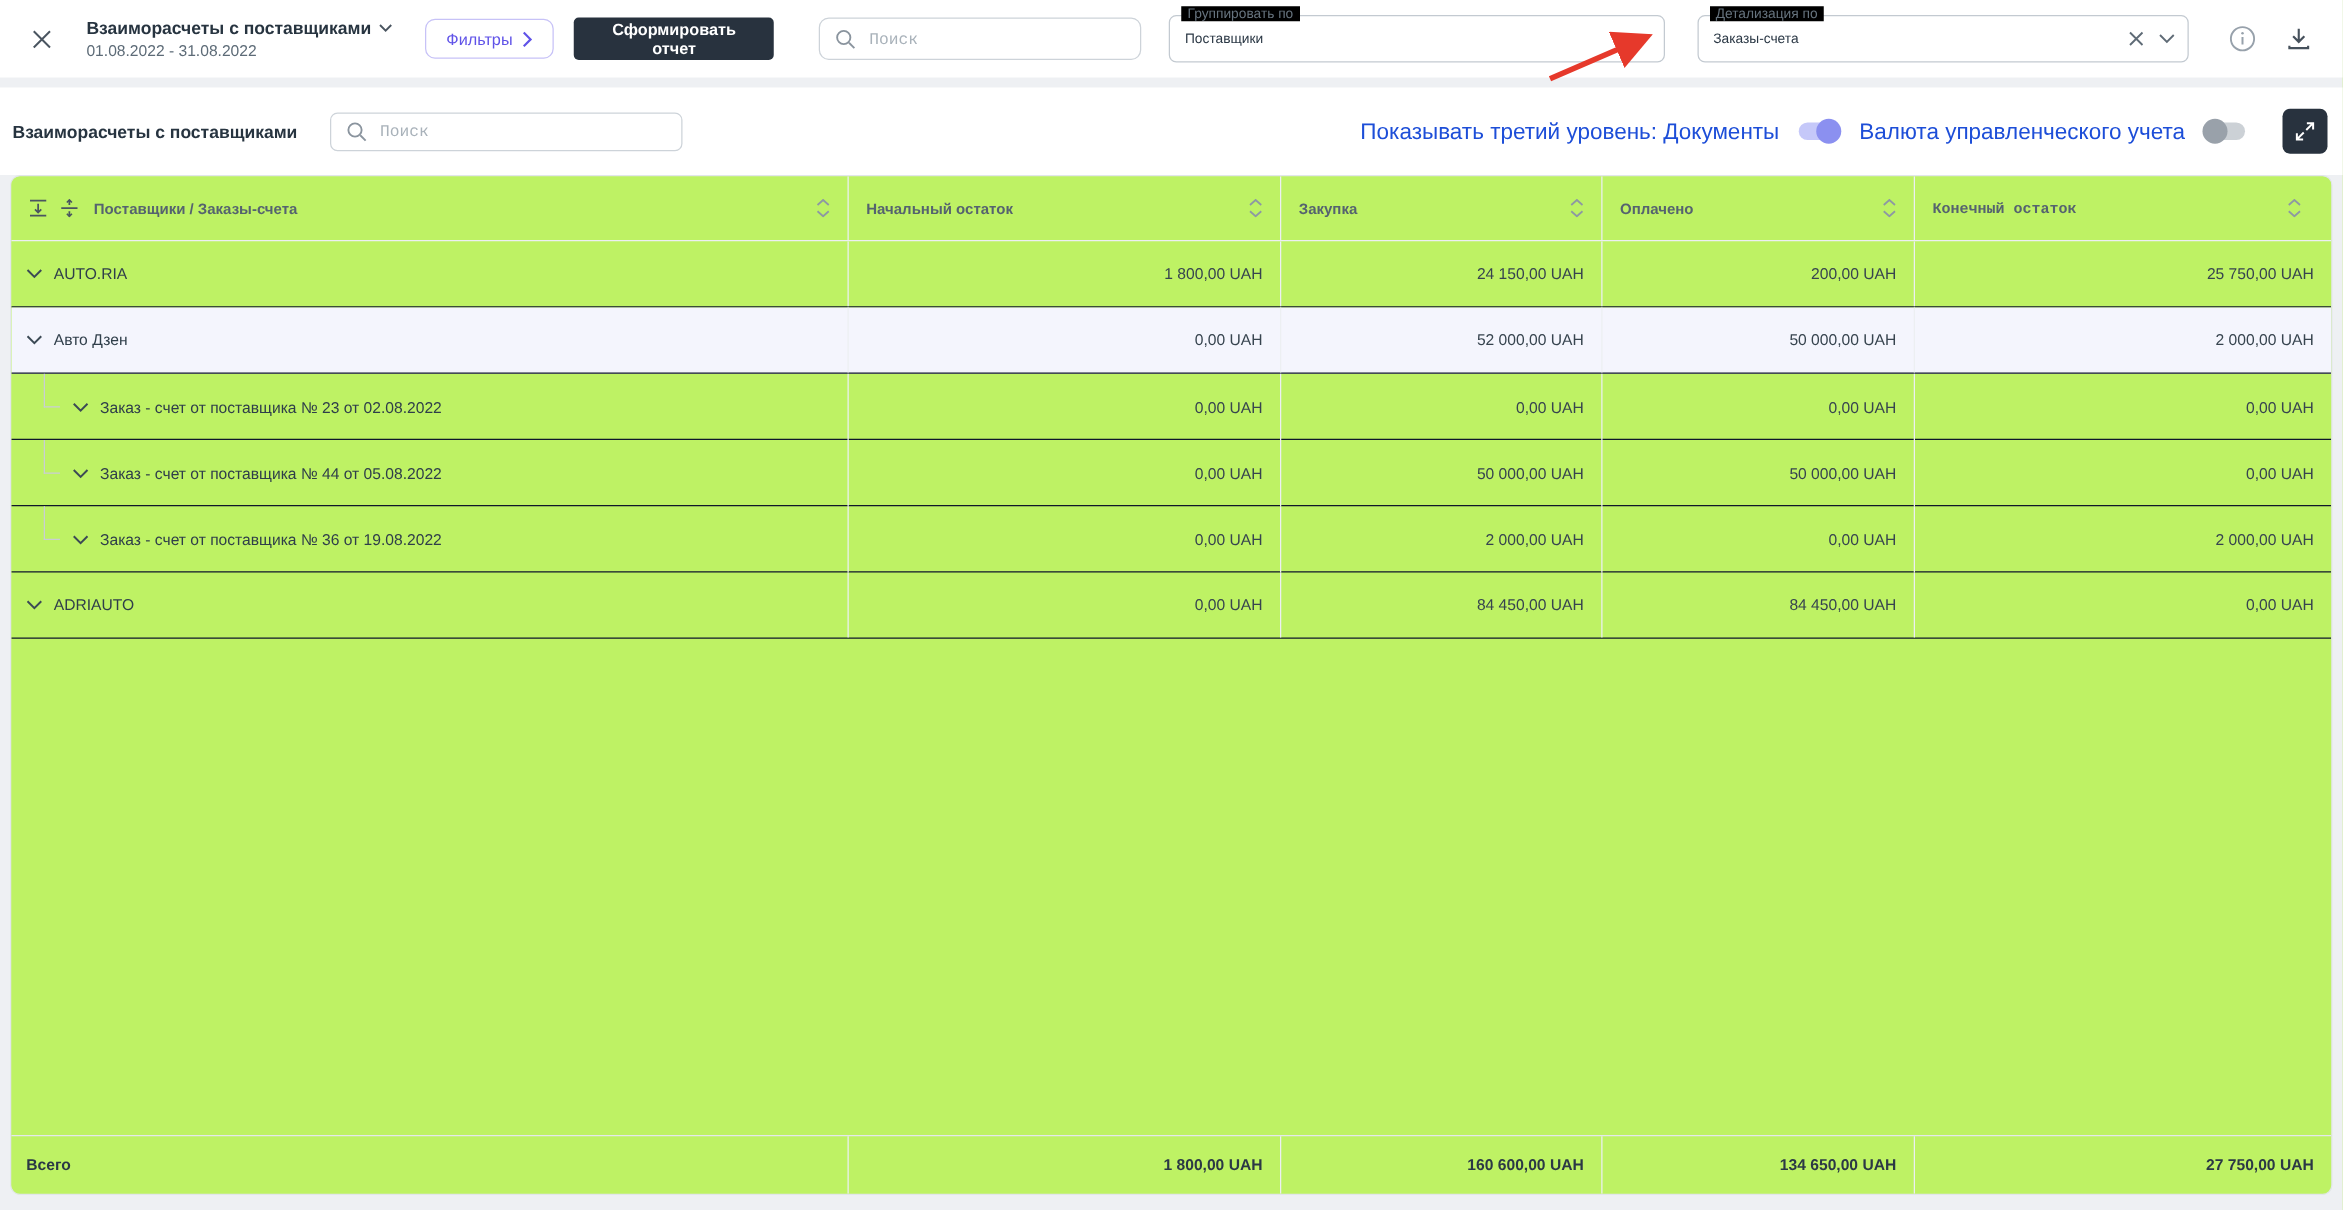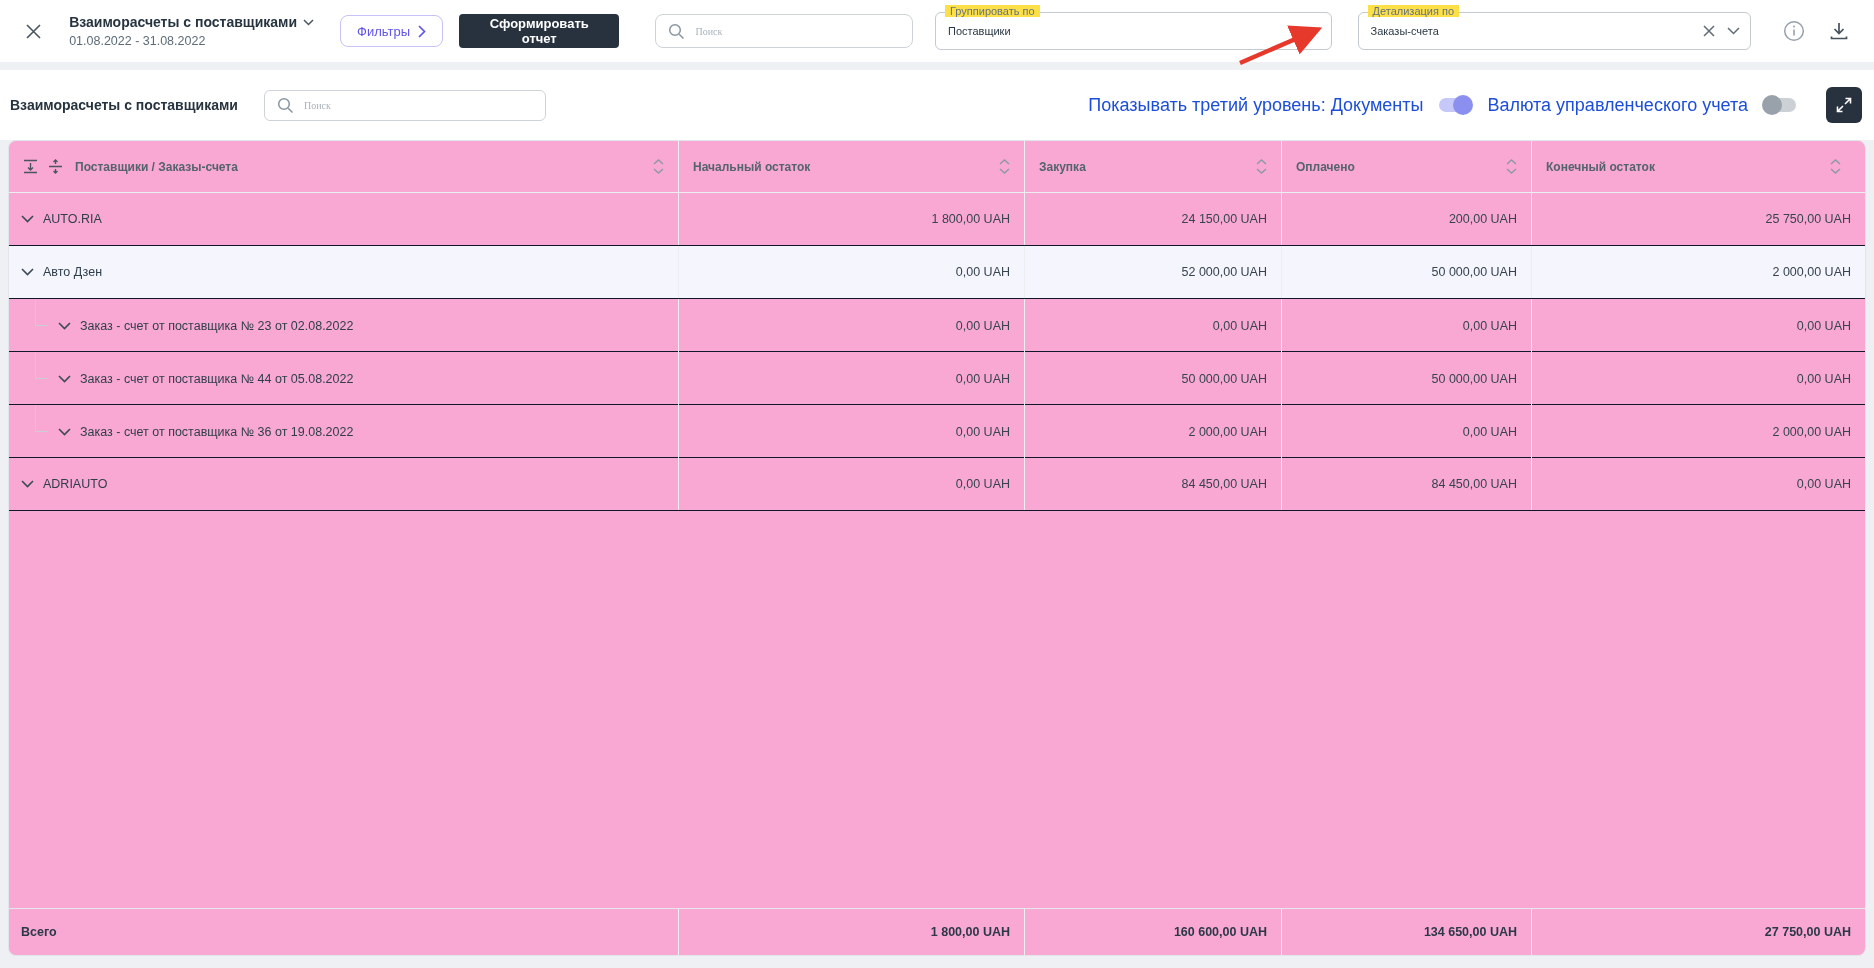--- a/index.html
+++ b/index.html
@@ -16,29 +16,29 @@
   .report-title { font-size:14px; font-weight:bold; color:#273440; white-space:nowrap; }
   .daterange { font-size:12.5px; color:#5d6b77; margin-top:4px; }
   .btn-filters { display:flex; align-items:center; gap:8px; height:32px;
     padding:0 16px; border:1px solid #c7c2f7; border-radius:8px; background:#fff;
     color:#6053e8; font-size:13px; cursor:pointer; margin-right:16px; }
   .btn-dark { height:34px; padding:0 18px; background:#28323e; color:#fff;
     border:none; border-radius:4px; font-size:13px; font-weight:bold;
     cursor:pointer; margin-right:36px; font-family:"Liberation Sans",sans-serif; }
   .searchbox { display:flex; align-items:center; gap:10px; height:34px;
     border:1px solid #cdd3d9; border-radius:8px; background:#fff; padding:0 12px; }
-  .searchbox input { border:none; outline:none; font-size:10px; width:100%;
-    color:#2f3e4a; background:transparent; font-family:Liberation Serif, serif; }
+  .searchbox input { border:none; outline:none; font-size:13px; width:100%;
+    color:#2f3e4a; background:transparent; font-family:Liberation Mono, monospace; }
   .searchbox input::placeholder { color:#a9b2ba; }
   .topbar .searchbox { width:282px; margin-right:22px; }
 
   .mfield { position:relative; height:38px; border:1px solid #c3cad1;
     border-radius:6px; background:#fff; display:flex; align-items:center;
     padding:0 10px 0 12px; cursor:pointer; }
-  .mfield .flabel { position:absolute; top:-8px; left:9px; background:#fde047;
+  .mfield .flabel { position:absolute; top:-8px; left:9px; background:#000000;
     padding:0 5px; font-size:11px; color:#66737e; white-space:nowrap; }
   .mfield .fvalue { font-size:11px; color:#2b3845; flex:1; white-space:nowrap;
     overflow:hidden; }
   .mfield .ficons { display:flex; align-items:center; gap:12px; color:#5f6b76; }
   .field-group { width:436px; margin-right:26px; }
   .field-detail { width:432px; margin-right:28px; }
 
   .iconbtn { width:34px; height:34px; display:flex; align-items:center;
     justify-content:center; cursor:pointer; }
 
@@ -60,21 +60,21 @@
   .switch.on  { background:#c5c8f9; }
   .switch.on .knob  { right:-2px; background:#8b90f0; }
   .switch.off { background:#ccd1d6; }
   .switch.off .knob { left:-2px; background:#99a1aa; }
   .expand-btn { width:36px; height:36px; background:#28323e; border:none;
     border-radius:6px; display:flex; align-items:center; justify-content:center;
     cursor:pointer; margin-left:14px; }
 
   
   .tablebox { position:absolute; left:8px; top:140px; width:1858px; height:816px;
-    background:#f9a8d4; border:1px solid #e2e6ea; border-radius:8px;
+    background:#bef264; border:1px solid #e2e6ea; border-radius:8px;
     display:flex; flex-direction:column; overflow:hidden; }
   .trow { display:grid; grid-template-columns:670px 346px 257px 250px 1fr; }
   .trow > div { border-right:1px solid #eceff2; display:flex; align-items:center; }
   .trow > div:last-child { border-right:none; }
 
   .thead { height:52px; border-bottom:1px solid #eceff2; }
   .thead > div { padding:0 14px; color:#55636f; font-size:12px; font-weight:bold; }
   .th-label { flex:1; white-space:nowrap; overflow:hidden; }
   .sorticon { display:flex; flex-direction:column; gap:3px; color:#8d98a3; }
 
@@ -273,21 +273,21 @@
       <span class="th-label">Оплачено</span>
       <span class="sorticon">
         <svg width="11" height="6" viewBox="0 0 11 6">
             <path d="M1 5 L5.5 1 L10 5" fill="none" stroke="#8d98a3" stroke-width="1.4"></path>
           </svg>
         <svg width="11" height="6" viewBox="0 0 11 6">
             <path d="M1 1 L5.5 5 L10 1" fill="none" stroke="#8d98a3" stroke-width="1.4"></path>
           </svg>
       </span>
     </div>
-    <div style="padding-right:24px;">
+    <div style="padding-right:24px;font-family:Liberation Mono, monospace;">
       <span class="th-label">Конечный остаток</span>
       <span class="sorticon">
         <svg width="11" height="6" viewBox="0 0 11 6">
             <path d="M1 5 L5.5 1 L10 5" fill="none" stroke="#8d98a3" stroke-width="1.4"></path>
           </svg>
         <svg width="11" height="6" viewBox="0 0 11 6">
             <path d="M1 1 L5.5 5 L10 1" fill="none" stroke="#8d98a3" stroke-width="1.4"></path>
           </svg>
       </span>
     </div>

